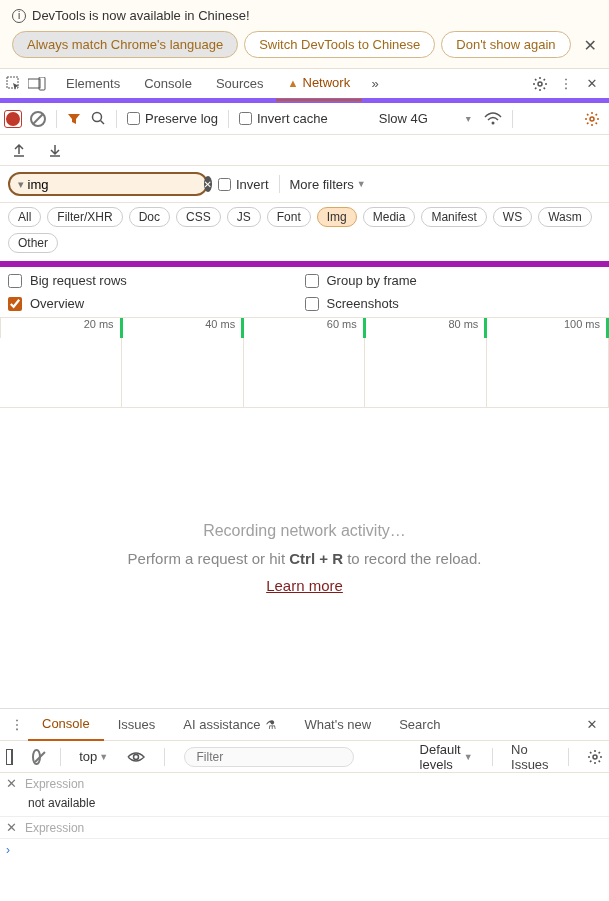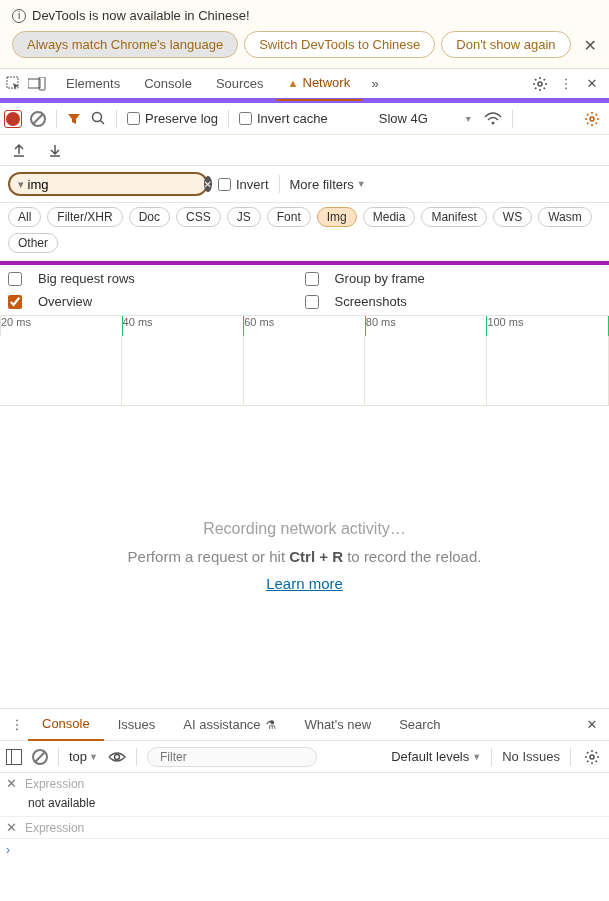--- a/index.html
+++ b/index.html
@@ -45,53 +45,53 @@
 
 
 .filter-row { display:flex; align-items:center; padding:6px 8px; gap:10px; border-bottom:1px solid #e8e2d8; }
 .filter-input-wrap { display:flex; align-items:center; border:2px solid #8b5a2b; border-radius:14px; background:#fdf1e1; padding:2px 4px 2px 8px; width:200px; }
 .filter-funnel { color:#777; font-size:11px; margin-right:4px; }
 .filter-input { border:none; background:transparent; flex:1; outline:none; font-size:13px; }
 .filter-clear { width:16px; height:16px; background:#555; color:#fff; border-radius:50%; display:flex; align-items:center; justify-content:center; font-size:10px; cursor:pointer; }
 .more-filters { display:flex; align-items:center; gap:3px; cursor:pointer; }
 
 
-.chips-row { display:flex; gap:6px; padding:4px 8px 8px; border-bottom:4px solid #a21caf; flex-wrap:wrap; }
+.chips-row { display:flex; gap:6px; padding:4px 8px 8px; border-bottom:6px solid #a21caf; flex-wrap:wrap; }
 .chip { border:1px solid #ccc; border-radius:10px; padding:2px 9px; font-size:12px; cursor:pointer; }
 .chip.active { background:#fde3c4; border-color:#d9a864; }
 
 
 .opts { display:grid; grid-template-columns:1fr 1fr; padding:6px 8px; row-gap:8px; border-bottom:1px solid #e8e2d8; }
-.opt-chk { display:flex; align-items:center; gap:16px; cursor:pointer; }
+.opt-chk { display:flex; align-items:center; gap:8px; cursor:pointer; }
 .opt-chk input { width:14px; height:14px; }
 .opt-chk input.orange:checked { accent-color:#c55a11; }
 
 
 .timeline { height:90px; border-bottom:1px solid #e8e2d8; position:relative; background:#fff; }
 .tl-labels { display:flex; height:20px; }
-.tl-col { flex:1; border-right:1px solid #22c55e; text-align:left; padding-right:6px; font-size:11px; color:#666; }
+.tl-col { flex:1; border-right:3px solid #22c55e; text-align:right; padding-right:6px; font-size:11px; color:#666; }
 .tl-col:first-child { border-left:1px solid #e8e2d8; }
 .tl-body { position:absolute; top:20px; bottom:0; left:0; right:0; display:flex; }
 .tl-body > div { flex:1; border-right:1px solid #e8e2d8; }
 
 
 .empty { height:300px; display:flex; flex-direction:column; align-items:center; justify-content:center; gap:10px; color:#999; }
 .empty h3 { font-weight:400; font-size:16px; color:#a0a0a0; }
 .empty p { font-size:15px; color:#888; }
 .empty kbd { font-weight:700; color:#555; }
-.empty a { color:#0369a1; text-decoration:underline; font-size:15px; cursor:pointer; }
+.empty a { color:#7f1d1d; text-decoration:underline; font-size:15px; cursor:pointer; }
 
 
 .drawer { position:absolute; bottom:0; left:0; right:0; background:#fff; border-top:1px solid #ddd; }
 .drawer-tabs { display:flex; align-items:center; height:32px; border-bottom:1px solid #e8e2d8; padding:0 6px; gap:0; }
 .dtab { padding:0 14px; height:32px; display:flex; align-items:center; cursor:pointer; color:#555; gap:5px; }
 .dtab.active { color:#9e4a00; border-bottom:2px solid #c55a11; }
 .flask { font-size:12px; }
 
-.console-bar { display:flex; align-items:center; height:32px; padding:0 6px; gap:10px; border-bottom:1px solid #e8e2d8; }
+.console-bar { display:flex; align-items:center; height:32px; padding:0 6px; gap:19px; border-bottom:1px solid #e8e2d8; }
 .sidebar-toggle { width:16px; height:16px; border:1px solid #555; position:relative; cursor:pointer; }
 .sidebar-toggle::after { content:''; position:absolute; left:4px; top:0; bottom:0; width:1px; background:#555; }
 .ctx-sel { display:flex; align-items:center; gap:2px; cursor:pointer; }
 .eye-ico { cursor:pointer; font-size:15px; }
 .cfilter-wrap { display:flex; align-items:center; border:1px solid #ddd; border-radius:12px; padding:2px 8px; width:170px; background:#fafafa; }
 .cfilter-wrap input { border:none; background:transparent; flex:1; outline:none; font-size:12px; }
 .levels { display:flex; align-items:center; gap:3px; cursor:pointer;margin-left:28px; }
 .no-issues { color:#444; }
 
 .live-exp { border-bottom:1px solid #eee; }

